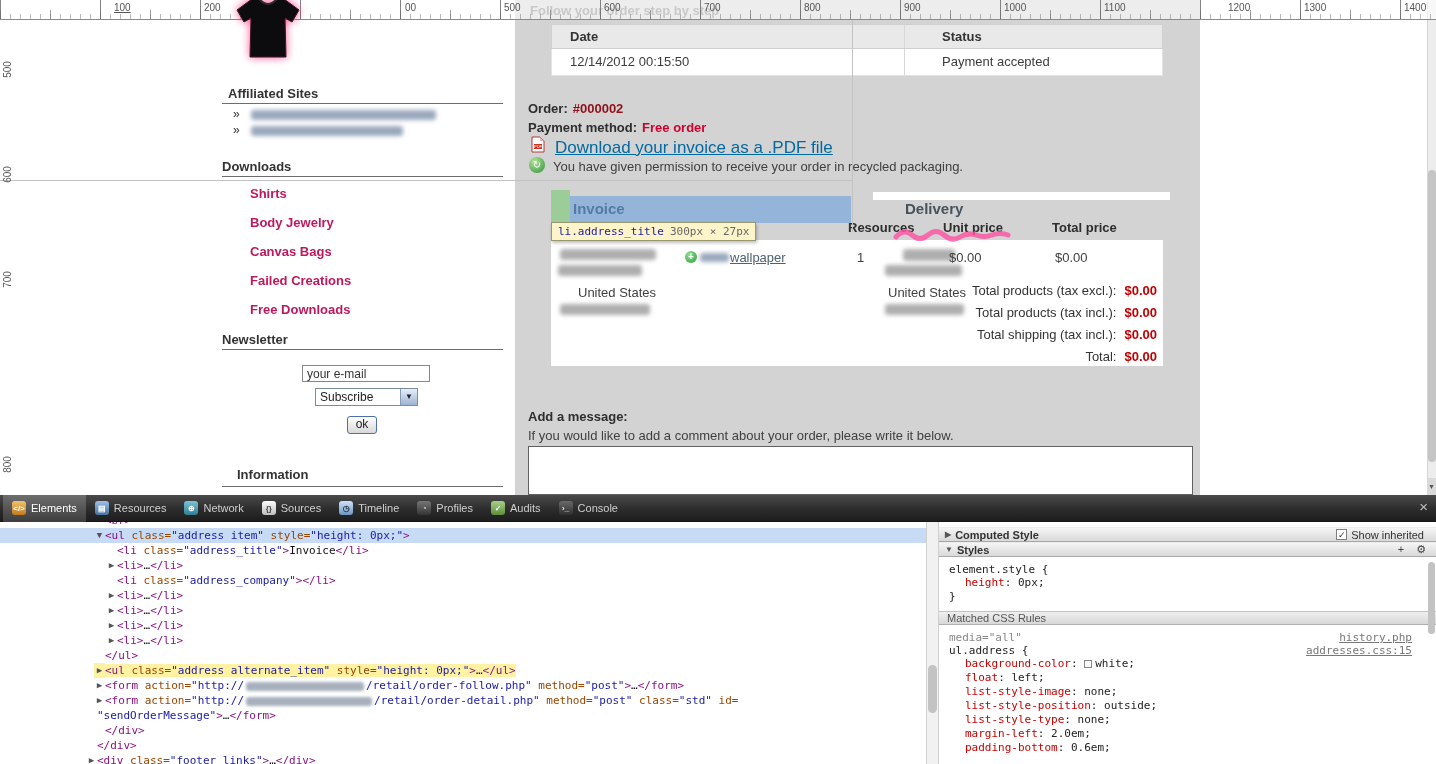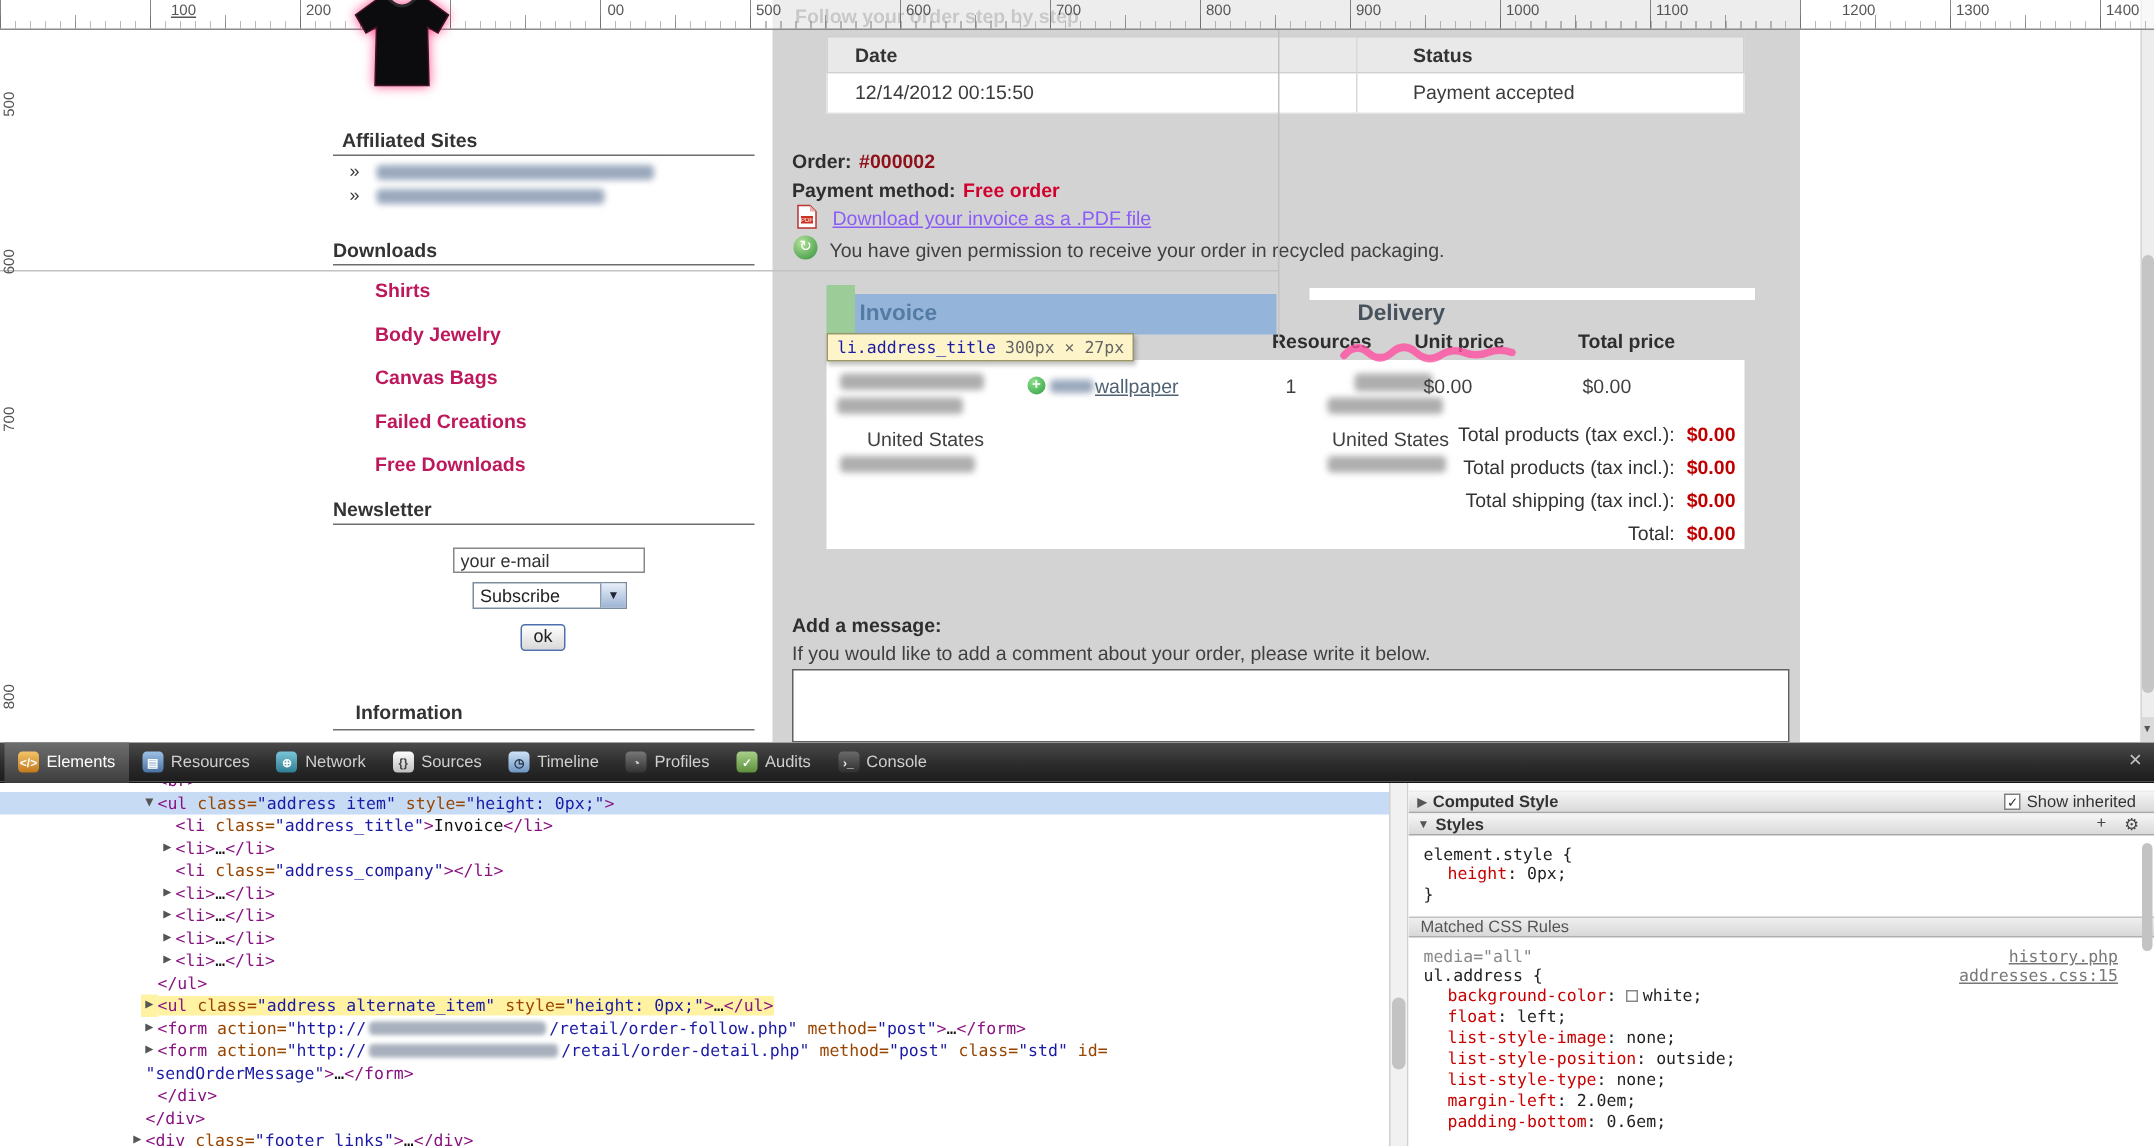--- a/index.html
+++ b/index.html
@@ -48,21 +48,21 @@
 .hist{position:absolute;left:551px;top:24px;width:612px;z-index:2}
 .hist-row{display:flex}
 .hist-head{height:25px;background:#e9e9e9;border:1px solid #d0d0d0}
 .hist-data{height:27px;background:#fff;border:1px solid #e2e2e2;border-top:none}
 .hc1{width:353px;padding-left:18px;border-right:1px solid #d8d8d8}
 .hc2{flex:1;padding-left:37px}
 .hist-head .hc1,.hist-head .hc2{font-weight:bold;color:#333;font-size:13px;line-height:24px}
 .hist-data .hc1,.hist-data .hc2{color:#3c3c3c;font-size:13px;line-height:26px}
 .onum{font-size:13px;font-weight:bold;color:#8f1019;margin-left:5px}
 .pmval{font-size:13px;font-weight:bold;color:#d2002e;margin-left:5px}
-.pdf-link{position:absolute;left:555px;top:138px;font-size:13px;color:#8b5cf6;text-decoration:underline;cursor:pointer;white-space:nowrap}
+.pdf-link{position:absolute;left:555px;top:138px;font-size:17px;color:#0369a1;text-decoration:underline;cursor:pointer;white-space:nowrap}
 .pdf-icon{position:absolute;left:531px;top:136px;width:14px;height:17px}
 .eco-icon{position:absolute;left:529px;top:157px;width:16px;height:16px;border-radius:50%;background:radial-gradient(circle at 35% 30%,#b4e39a,#2f8f3a);color:#fff;font-size:10px;line-height:16px;text-align:center}
 .addr-green{position:absolute;left:551px;top:190px;width:19px;height:34px;background:rgba(122,202,117,.62);z-index:3}
 .addr-blue{position:absolute;left:570px;top:196px;width:281px;height:27px;background:rgba(96,156,222,.55);z-index:3}
 .addr-title{position:absolute;font-size:15px;font-weight:bold;color:#46525c;z-index:2;white-space:nowrap}
 .delivery-strip{position:absolute;left:873px;top:192px;width:297px;height:8px;background:#fff}
 .tooltip{position:absolute;left:551px;top:222px;height:19px;background:#fdf5c9;border:1px solid #99976e;z-index:7;font-family:"DejaVu Sans Mono",monospace;font-size:11px;line-height:17px;padding:0 6px;box-shadow:1px 2px 3px rgba(0,0,0,.25);white-space:nowrap}
 .tt-sel{color:#1a1aa6}
 .tt-size{color:#666;margin-left:6px}
 .scribble{position:absolute;left:893px;top:227px;z-index:3}

